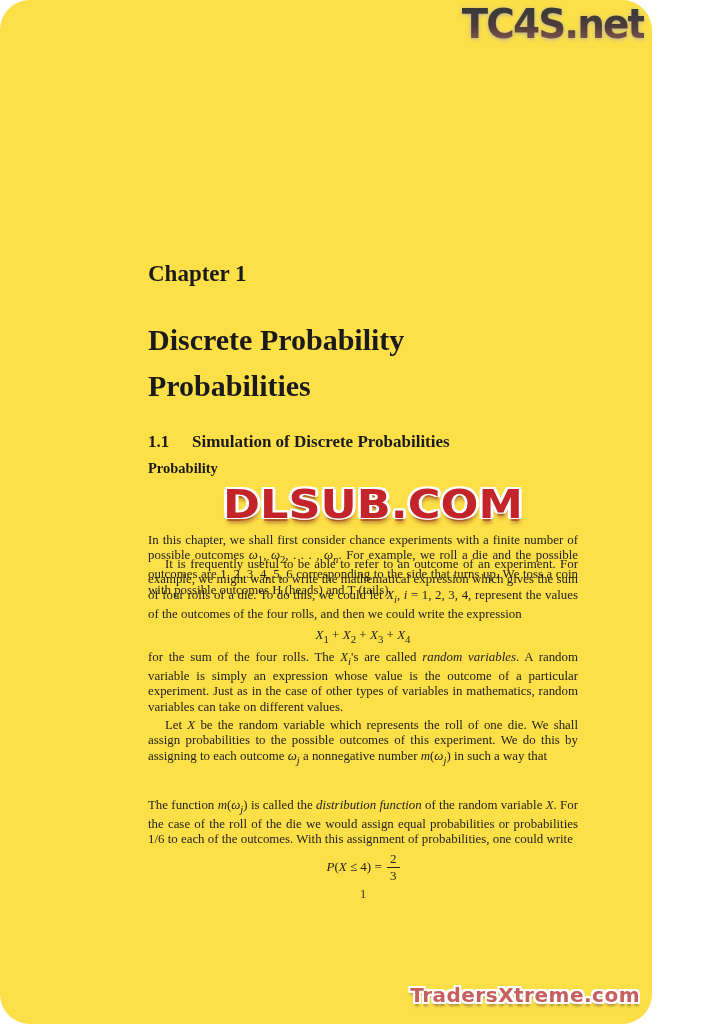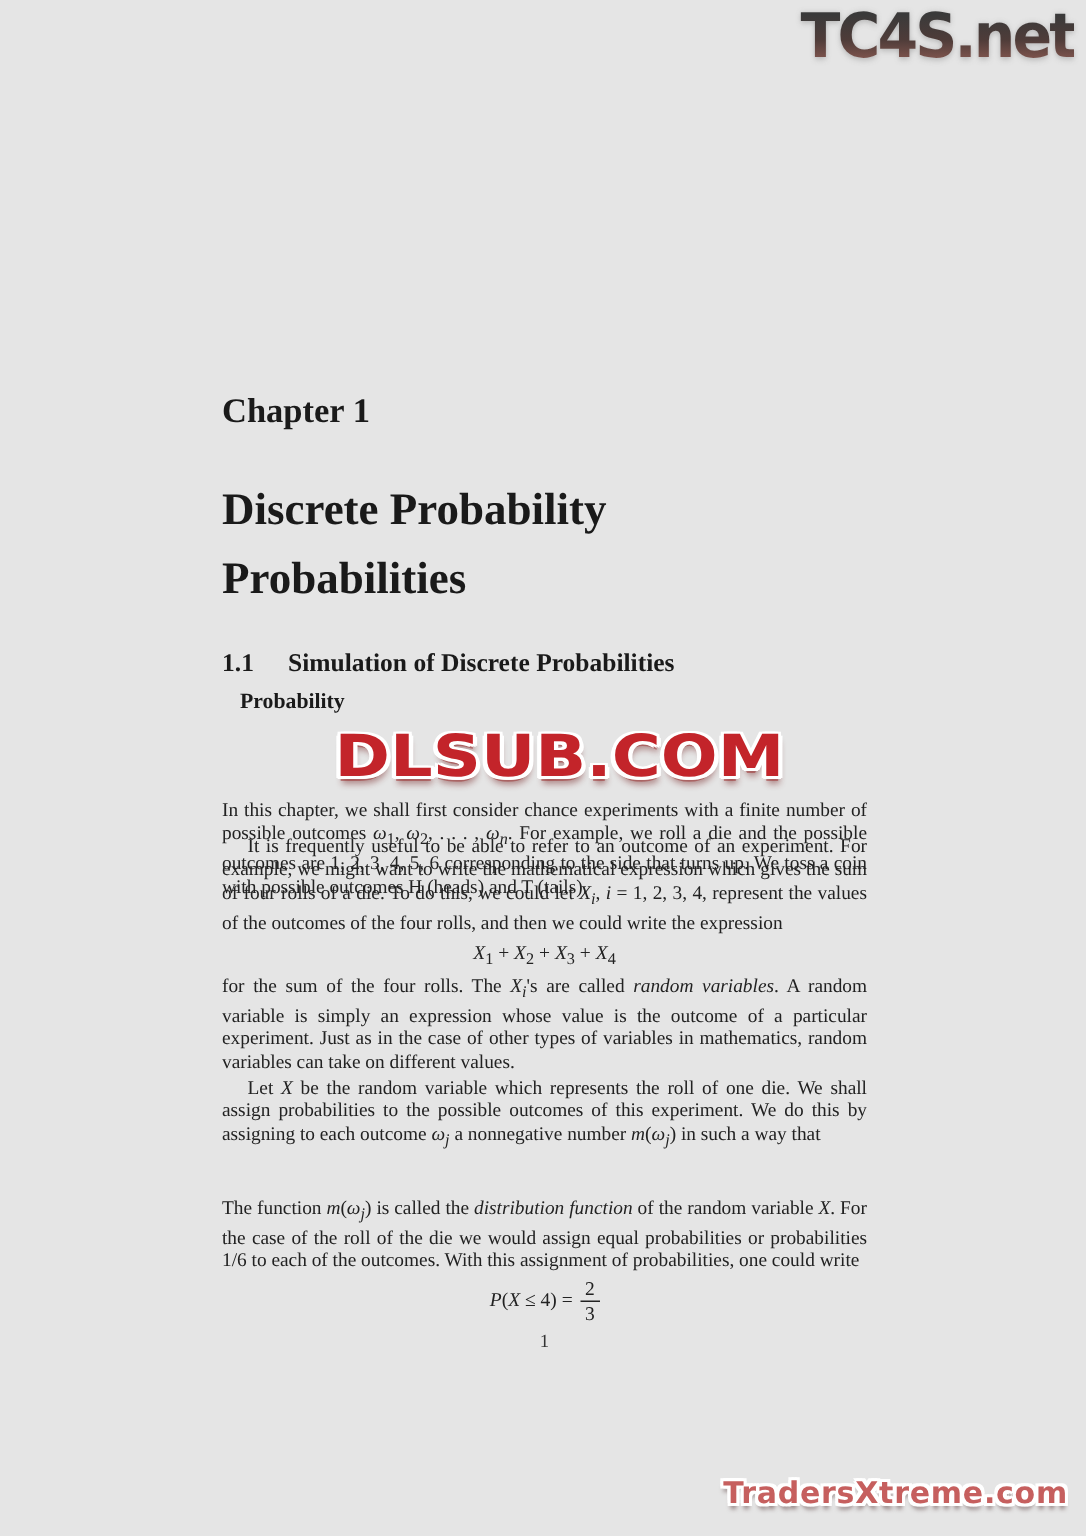--- a/index.html
+++ b/index.html
@@ -1,23 +1,24 @@
 <!DOCTYPE html>
 <html><head>
 <meta charset="utf-8">
 <style>
   * { margin:0; padding:0; box-sizing:border-box; }
   html,body { background:#ffffff; }
   body { font-family:"Liberation Serif", serif; }
 
   .page {
     position:relative;
-    width:724px; height:1024px;
-    background:#e5e5e5;
+    width:652px; height:1024px;
+    background:#fde047;
     overflow:hidden;
+    border-radius:30px;
   }
 
   
   .tc4s {
     position:absolute; top:0px; right:8px;
     font-family:"DejaVu Sans", sans-serif;
     font-weight:bold; font-size:41px; letter-spacing:-2px;
     background:linear-gradient(180deg,#3a3a3a 20%, #4e3c39 55%, #8c5b53 90%);
     -webkit-background-clip:text; background-clip:text; color:transparent;
     filter:drop-shadow(0 1px 2px rgba(170,170,170,0.9));
@@ -33,21 +34,21 @@
     position:absolute; left:148px; top:317px;
     font-size:30px; font-weight:bold; line-height:46px; color:#1a1a1a;
   }
   .section-heading {
     position:absolute; left:148px; top:432px;
     font-size:17px; font-weight:bold; color:#1a1a1a;
   }
   .section-heading .sec-num { display:inline-block; width:44px; }
   .subsection-heading {
     position:absolute; left:148px; top:460px;
-    font-size:14.5px; font-weight:bold; color:#1a1a1a;margin-left:12px;
+    font-size:14.5px; font-weight:bold; color:#1a1a1a;
   }
   .para {
     position:absolute; left:148px; width:430px;
     font-size:12.9px; line-height:15.4px;
     text-align:justify; color:#222;
   }
   .para.indent { text-indent:17px; }
   .p1 { top:489px;margin-top:44px; }
   .p2 { top:557px; }
   .p3 { top:650px; }

